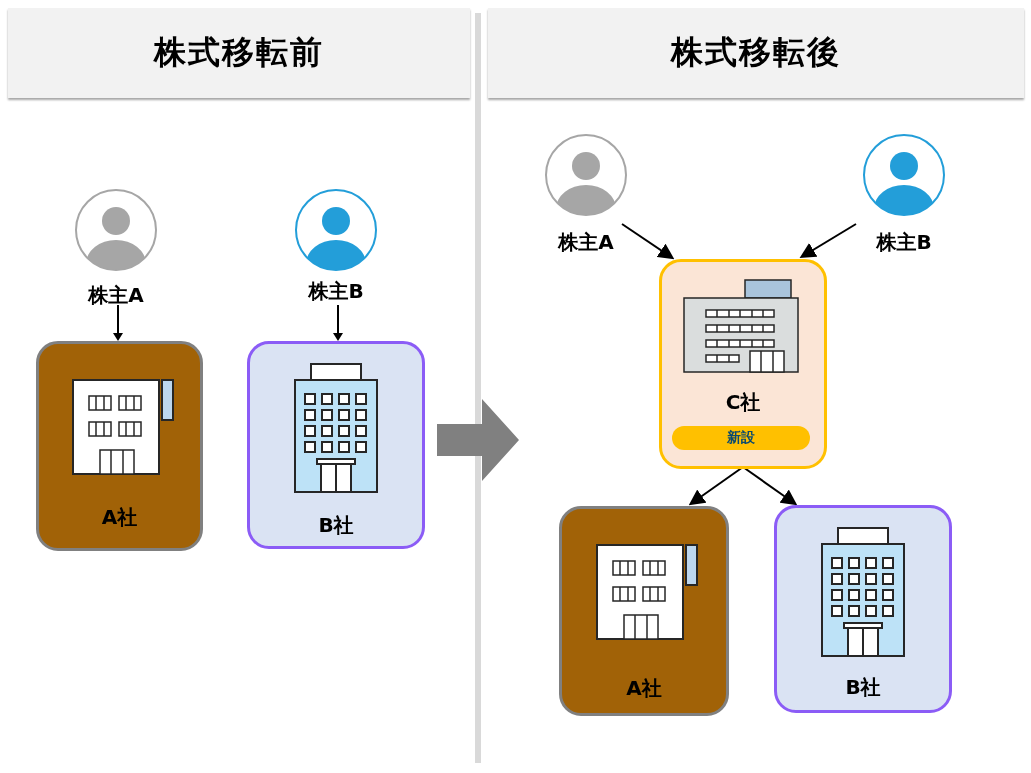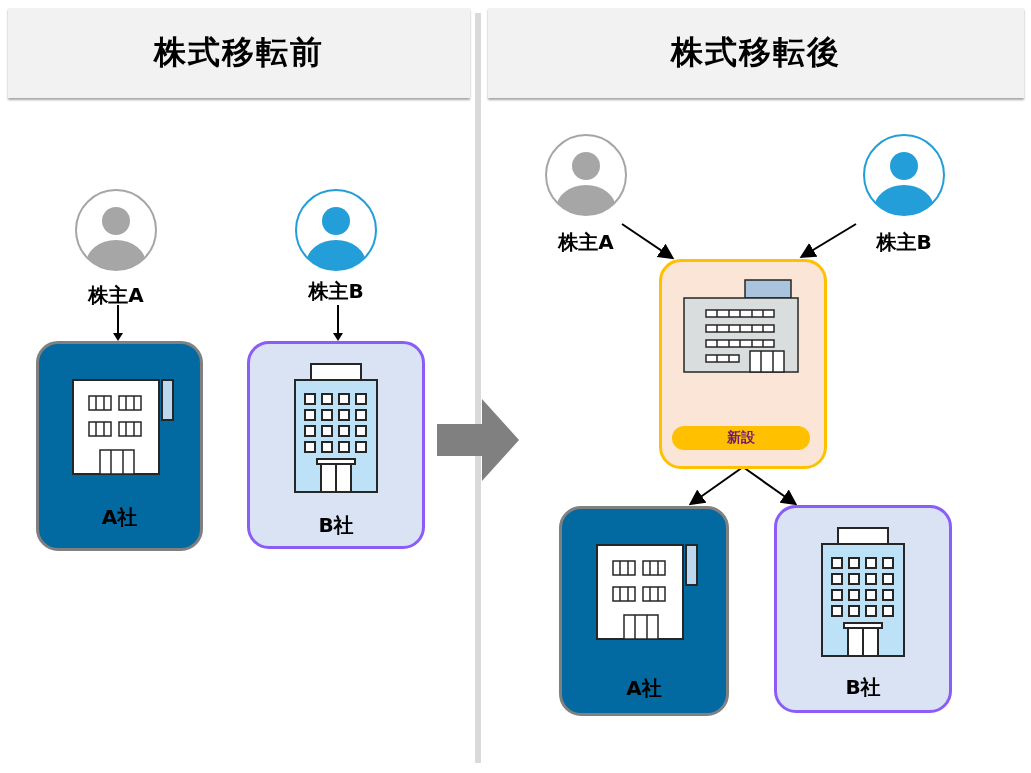--- a/index.html
+++ b/index.html
@@ -5,25 +5,25 @@
   html, body { margin:0; padding:0; background:#ffffff; }
   body { width:1031px; height:773px; position:relative; overflow:hidden;
          font-family:"DejaVu Sans","Liberation Sans",sans-serif; color:#000; }
   .abs { position:absolute; }
   .header { background:#f2f2f2; box-shadow:0 2px 2px rgba(0,0,0,0.35);
             display:flex; align-items:center; justify-content:center;
             font-size:32px; font-weight:bold; letter-spacing:2px; }
   .divider { background:#d9d9d9; }
   .person-label { font-size:20px; font-weight:bold; text-align:center; width:80px; }
   .box { border-radius:22px; box-sizing:border-box; }
-  .box-a { background:#0369a1; border:3px solid #808080; }
+  .box-a { background:#a16207; border:3px solid #808080; }
   .box-b { background:#dae3f3; border:3px solid #8b5cf6; }
   .box-c { background:#fbe5d6; border:3px solid #ffc000; }
   .company-label { font-size:20px; font-weight:bold; text-align:center; width:100%; }
-  .badge { background:#ffc000; color:#701a75; border-radius:12px; font-size:14px;
+  .badge { background:#ffc000; color:#0c4a6e; border-radius:12px; font-size:14px;
            font-weight:bold; display:flex; align-items:center; justify-content:center; }
   svg { overflow:visible; }
 </style>
 </head>
 <body>
 
 <div class="abs header" style="left:8px;top:8px;width:462px;height:90px;">
   <span>株式移転前</span>
 </div>
 <div class="abs header" style="left:488px;top:8px;width:536px;height:90px;">
@@ -190,20 +190,21 @@
         <line x1="70" y1="62" x2="70" y2="69"></line>
         <line x1="81" y1="62" x2="81" y2="69"></line>
       <rect x="24" y="77" width="33" height="7"></rect>
         <line x1="35" y1="77" x2="35" y2="84"></line>
         <line x1="47" y1="77" x2="47" y2="84"></line>
       <rect x="68" y="73" width="34" height="21"></rect>
         <line x1="79" y1="73" x2="79" y2="94"></line>
         <line x1="91" y1="73" x2="91" y2="94"></line>
     </g>
   </svg>
+  <div class="abs company-label" style="left:0;top:127px;">C社</div>
   <div class="abs badge" style="left:10px;top:164px;width:138px;height:24px;">新設</div>
 </div>
 
 <div class="abs box box-a" style="left:559px;top:506px;width:170px;height:210px;">
   <svg class="abs" style="left:33px;top:34px;" width="104" height="100">
     <rect x="2" y="2" width="86" height="94" fill="#fff" stroke="#262626" stroke-width="2"></rect>
     <rect x="91" y="2" width="11" height="40" fill="#bdd7ee" stroke="#262626" stroke-width="2"></rect>
     <g fill="#fff" stroke="#262626" stroke-width="1.5">
       <rect x="18" y="18" width="22" height="14"></rect>
         <line x1="25" y1="18" x2="25" y2="32"></line>

